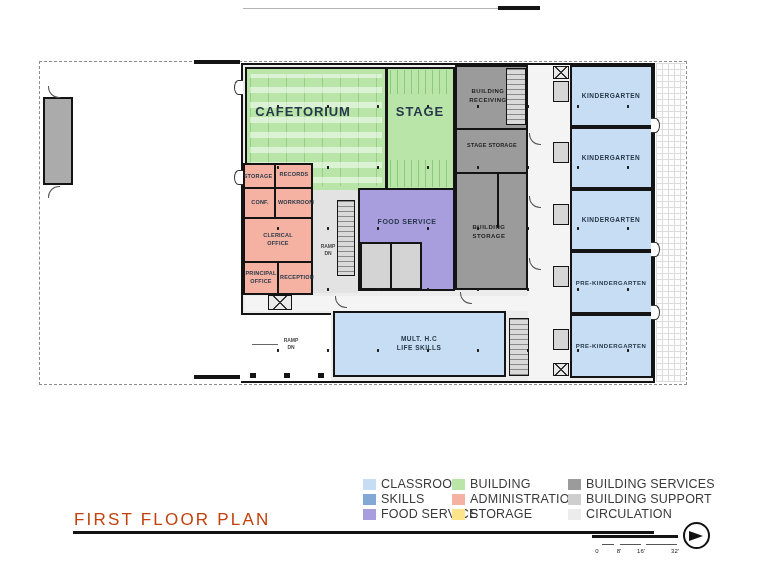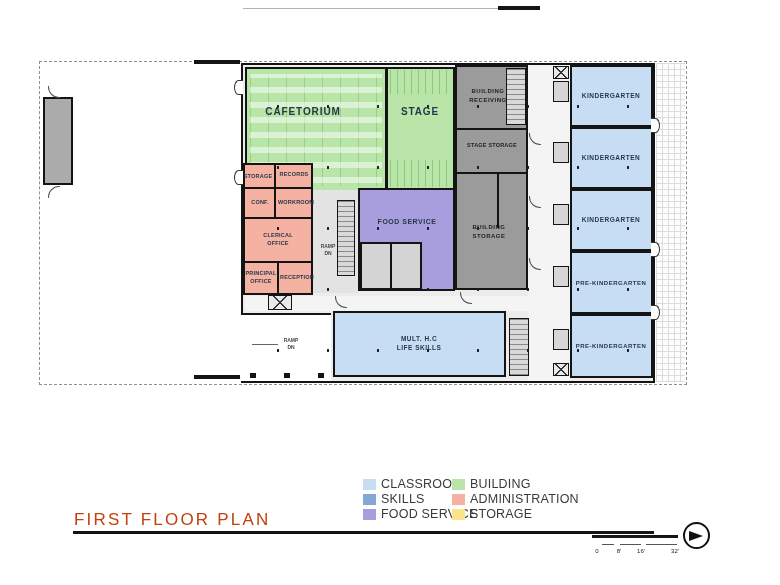--- a/index.html
+++ b/index.html
@@ -4,21 +4,21 @@
 <style>
   html,body{margin:0;padding:0;background:#fff;}
   #page{position:relative;width:780px;height:585px;background:#fff;overflow:hidden;
         font-family:"Liberation Sans",sans-serif;}
   .abs{position:absolute;}
   .room{position:absolute;border:2px solid #141414;box-sizing:border-box;}
   .wall{position:absolute;background:#141414;}
   .rlabel{position:absolute;transform:translate(-50%,-50%);
           font:bold 7px/1.45 "Liberation Sans",sans-serif;color:#26384a;
           letter-spacing:.5px;text-align:center;white-space:pre-line;pointer-events:none;}
-  .rlabel.big{font-size:10px;letter-spacing:.9px;}
+  .rlabel.big{font-size:13px;letter-spacing:.9px;}
   .rlabel.sm{font-size:5.5px;letter-spacing:.2px;line-height:1.5;}
   .rlabel.tiny{font-size:5px;color:#4a4a4a;letter-spacing:0;}
   .stairs{position:absolute;background:#d9d9d9;border:1.5px solid #141414;box-sizing:border-box;
           background-image:repeating-linear-gradient(180deg,#8a8a8a 0 1px,transparent 1px 5px);}
   .toilet{position:absolute;background:#d6d6d6;border:1.5px solid #141414;box-sizing:border-box;}
   .xbox{position:absolute;border:1.5px solid #141414;box-sizing:border-box;background:
         linear-gradient(45deg,transparent calc(50% - .6px),#333 calc(50% - .6px) calc(50% + .6px),transparent calc(50% + .6px)),
         linear-gradient(-45deg,transparent calc(50% - .6px),#333 calc(50% - .6px) calc(50% + .6px),transparent calc(50% + .6px)),#e9e9e9;}
   .arc{position:absolute;width:11px;height:11px;border-left:1px solid #555;border-bottom:1px solid #555;
        border-radius:0 0 0 11px;}
@@ -178,20 +178,34 @@
       </div>
     <div class="leg-item">
       <span class="leg-swatch" style="background-color: rgb(245, 177, 161);"></span>
       <span class="leg-label">ADMINISTRATION</span>
       </div>
     <div class="leg-item">
       <span class="leg-swatch" style="background-color: rgb(251, 228, 138);"></span>
       <span class="leg-label">STORAGE</span>
       </div>
   </div>
+  <div class="legend-col" style="left:568px;top:479px;">
+    <div class="leg-item">
+      <span class="leg-swatch" style="background-color: rgb(155, 155, 155);"></span>
+      <span class="leg-label">BUILDING SERVICES</span>
+      </div>
+    <div class="leg-item">
+      <span class="leg-swatch" style="background-color: rgb(206, 206, 206);"></span>
+      <span class="leg-label">BUILDING SUPPORT</span>
+      </div>
+    <div class="leg-item">
+      <span class="leg-swatch" style="background-color: rgb(236, 236, 236);"></span>
+      <span class="leg-label">CIRCULATION</span>
+      </div>
+  </div>
 
   <div class="abs" id="title">FIRST FLOOR PLAN</div>
   <div class="abs" id="title-rule"></div>
 
   <div class="wall" style="left:592px;top:535px;width:86px;height:3px;"></div>
   <div class="abs" style="left:602px;top:544px;width:12px;height:1px;background:#555;"></div>
   <div class="abs" style="left:620px;top:544px;width:21px;height:1px;background:#555;"></div>
   <div class="abs" style="left:646px;top:544px;width:31px;height:1px;background:#555;"></div>
   <div class="scale-num" style="left:597px;top:548px;">0</div>
   <div class="scale-num" style="left:619px;top:548px;">8'</div>

